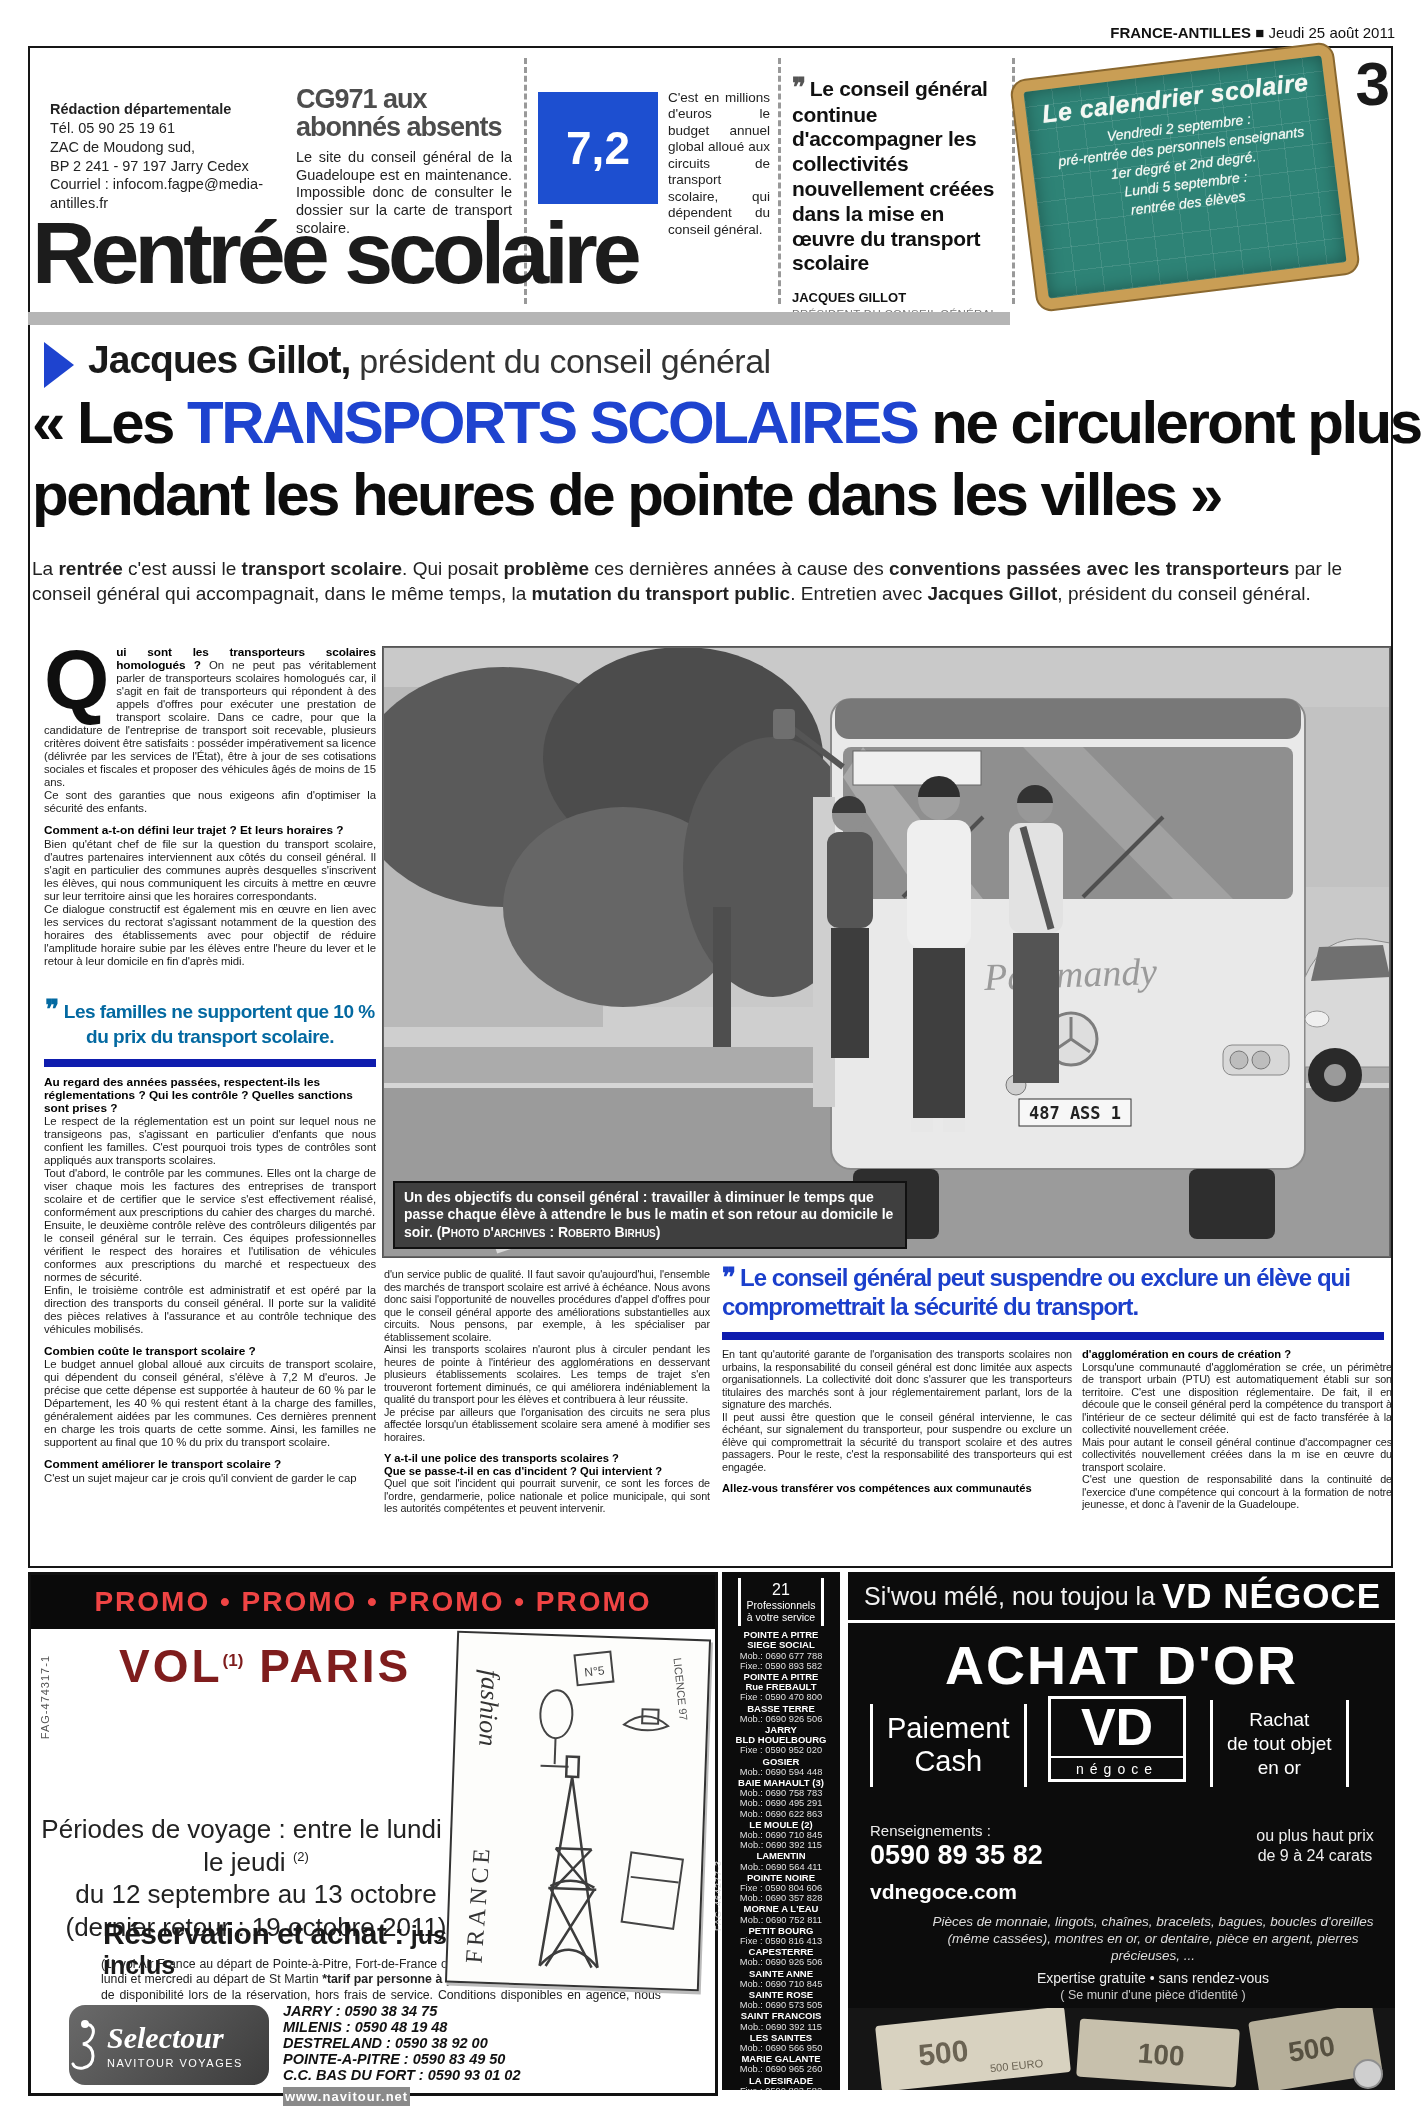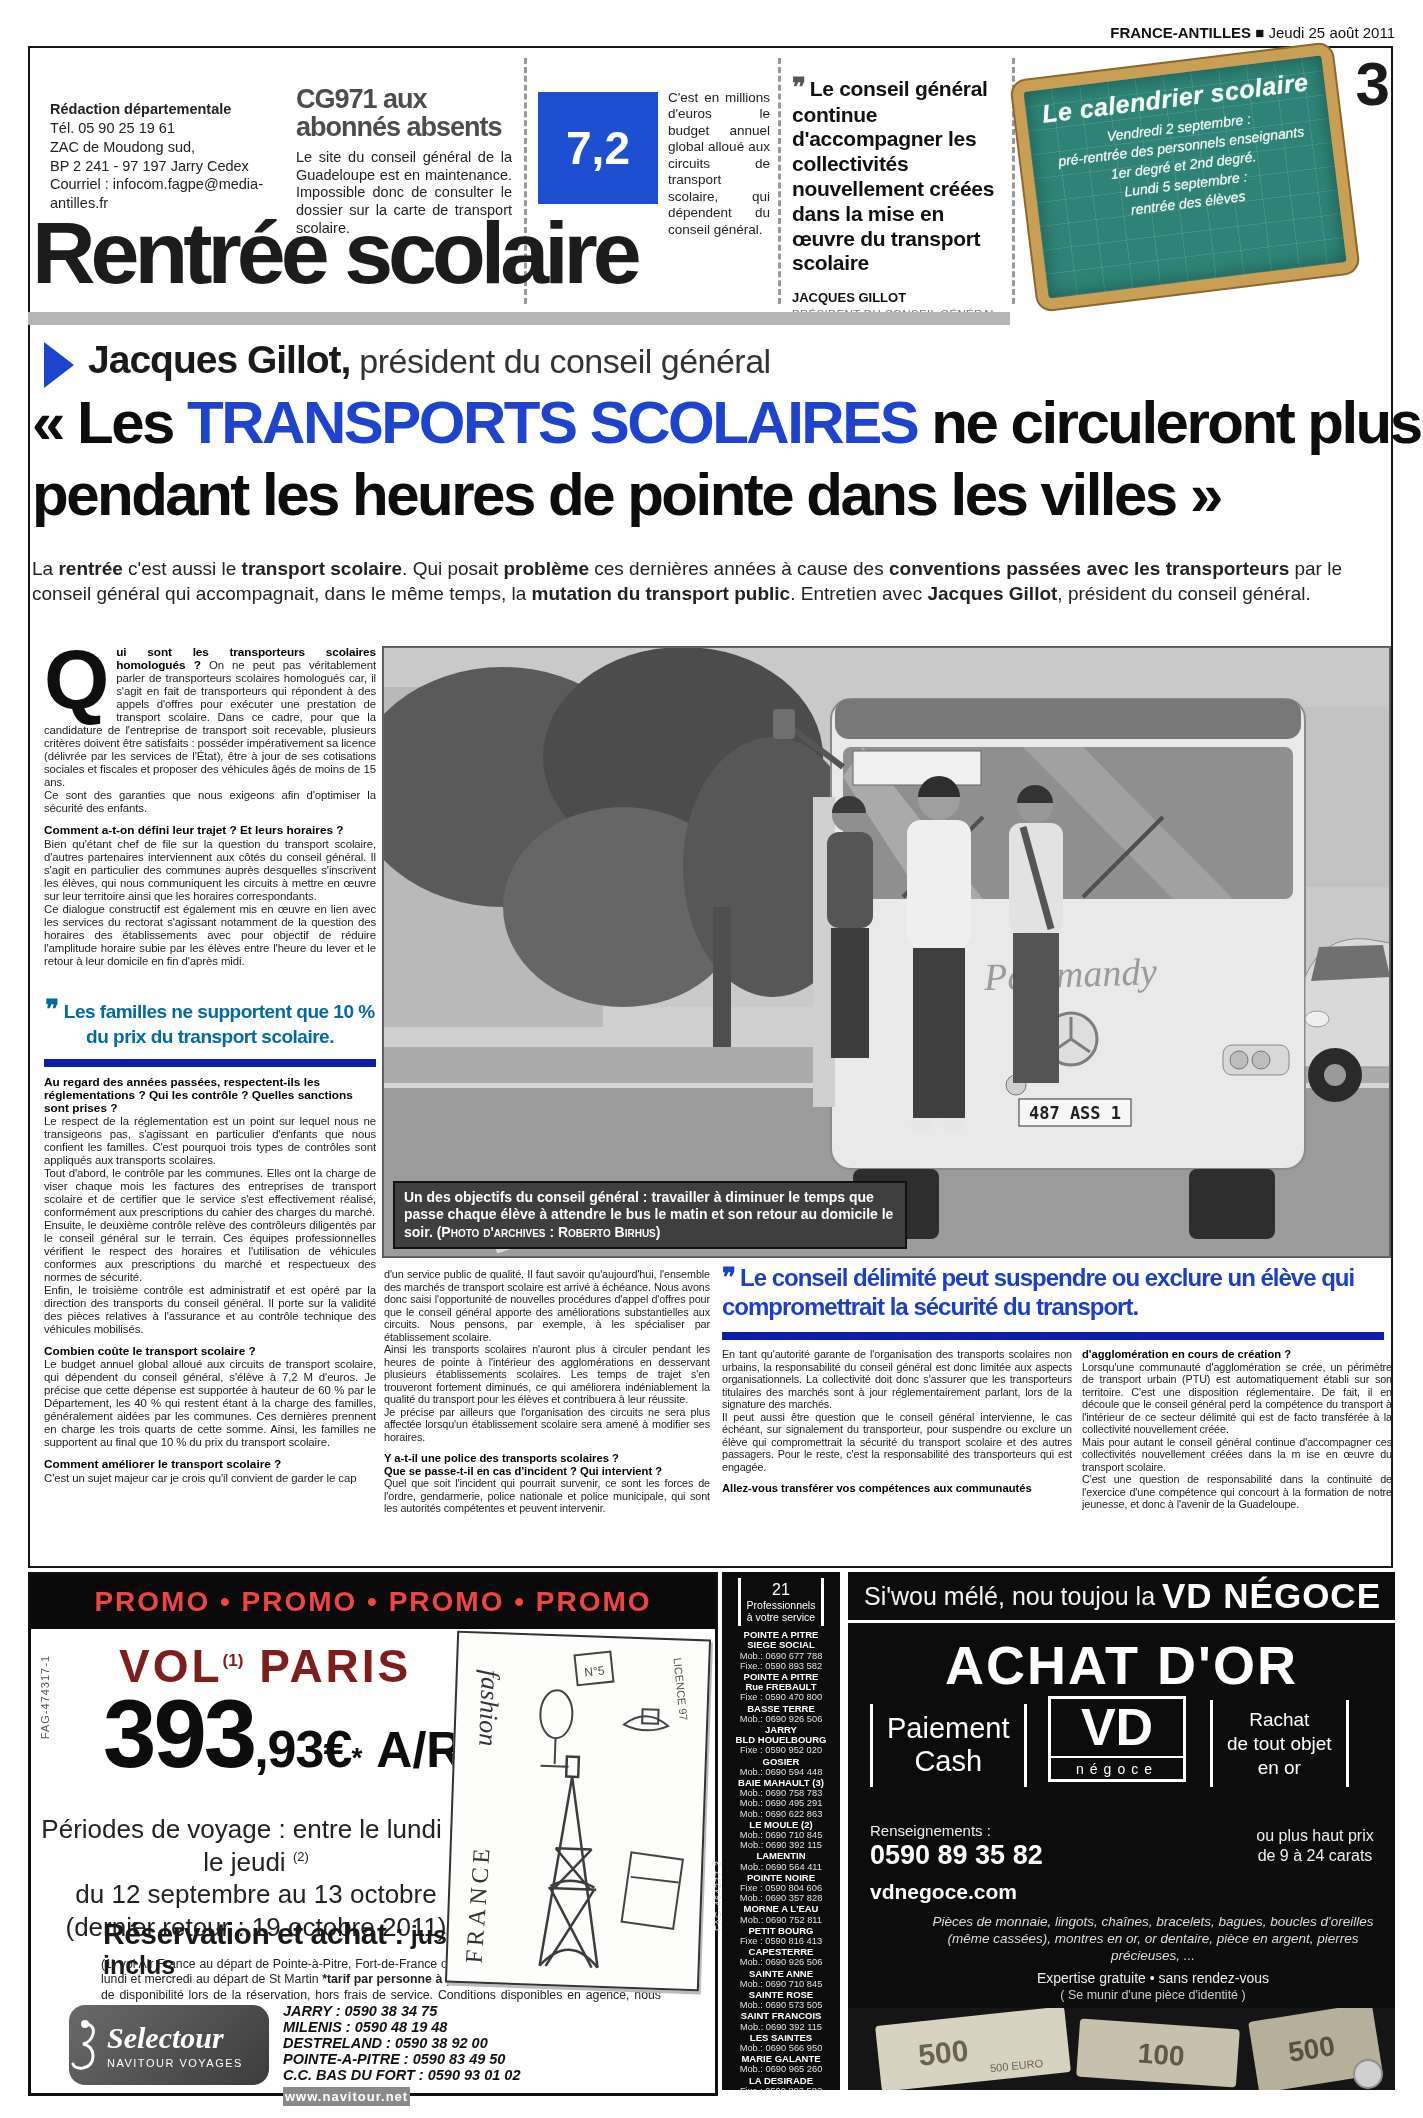--- a/index.html
+++ b/index.html
@@ -276,21 +276,21 @@
       </g>
       <rect x="0" y="0" width="1007" height="610" fill="none" stroke="#666" stroke-width="2"></rect>
     </svg>
     <div class="caption">
       <span>Un des objectifs du conseil général : travailler à diminuer le temps que passe chaque élève à attendre le bus le matin et son retour au domicile le soir. </span><span class="credit">(Photo d'archives : Roberto Birhus)</span>
     </div>
   </div>
 
   <div class="abs" style="left:722px;top:1262px;width:662px;">
     <div class="pq2">
-      <span class="g">❞</span><span>Le conseil délimité peut suspendre ou exclure un élève qui compromettrait la sécurité du transport.</span>
+      <span class="g">❞</span><span>Le conseil général peut suspendre ou exclure un élève qui compromettrait la sécurité du transport.</span>
     </div>
     <div class="pq-bar"></div>
   </div>
 
   <div class="abs col col-s" style="left:384px;top:1268px;width:326px;height:296px;">
     <div class="body-txt prelines">d'un service public de qualité. Il faut savoir qu'aujourd'hui, l'ensemble des marchés de transport scolaire est arrivé à échéance. Nous avons donc saisi l'opportunité de nouvelles procédures d'appel d'offres pour que le conseil général apporte des améliorations substantielles aux circuits. Nous pensons, par exemple, à les spécialiser par établissement scolaire.
 Ainsi les transports scolaires n'auront plus à circuler pendant les heures de pointe à l'intérieur des agglomérations en desservant plusieurs établissements scolaires. Les temps de trajet s'en trouveront fortement diminués, ce qui améliorera indéniablement la qualité du transport pour les élèves et contribuera à leur réussite.
 Je précise par ailleurs que l'organisation des circuits ne sera plus affectée lorsqu'un établissement scolaire sera amené à modifier ses horaires.</div>
     <div class="qhead blockgap prelines">Y a-t-il une police des transports scolaires ?
 Que se passe-t-il en cas d'incident ? Qui intervient ?</div>
@@ -309,26 +309,20 @@
 Mais pour autant le conseil général continue d'accompagner ces collectivités nouvellement créées dans la m ise en œuvre du transport scolaire.
 C'est une question de responsabilité dans la continuité de l'exercice d'une compétence qui concourt à la formation de notre jeunesse, et donc à l'avenir de la Guadeloupe.</div>
   </div>
 
   <div class="abs ad-promo" style="left:28px;top:1572px;width:684px;height:518px;">
     <div class="ad-banner">PROMO • PROMO • PROMO • PROMO</div>
     <div class="vref" style="left:8px;top:80px;">FAG-474317-1</div>
     <div class="abs vol-line" style="left:88px;top:64px;">
       <span>VOL</span><sup>(1)</sup>
       <span>PARIS</span>
-    </div>
-    <div class="abs price" style="left:72px;top:116px;">
-      <span class="i">393</span>
-        <span class="d">,93€</span>
-        <span class="s">*</span>
-        <span class="ar">A/R</span>
     </div>
     <div class="abs periods" style="left:10px;top:238px;width:430px;">
       <div><span>Périodes de voyage :  entre le lundi et le jeudi</span> <sup>(2)</sup></div>
       <div>du 12 septembre au 13 octobre</div>
       <div>(dernier retour : 19 octobre 2011)</div>
     </div>
     <div class="abs booking" style="left:72px;top:342px;">
       <span class="b1">Réservation et achat :</span><span class="b2"> jusqu'au jeudi 25 août inclus</span>
     </div>
     <div class="abs fineprint" style="left:70px;top:382px;width:560px;">

